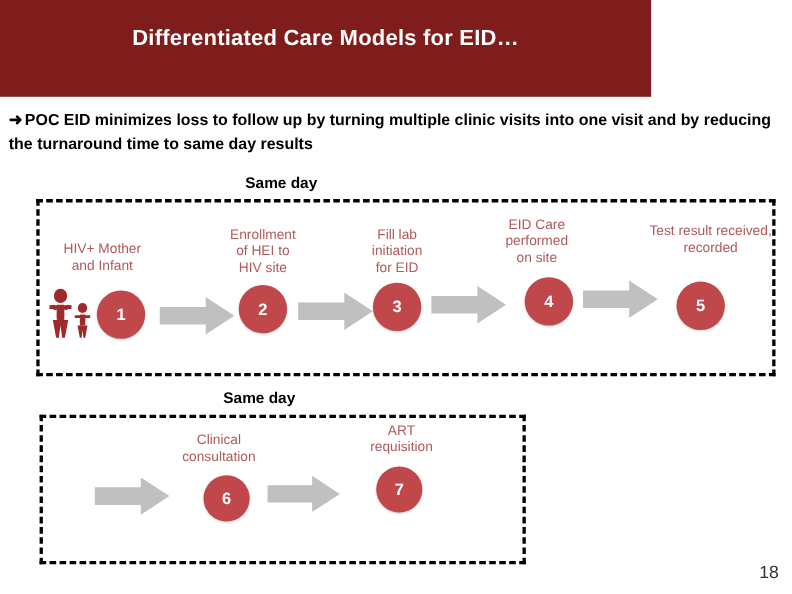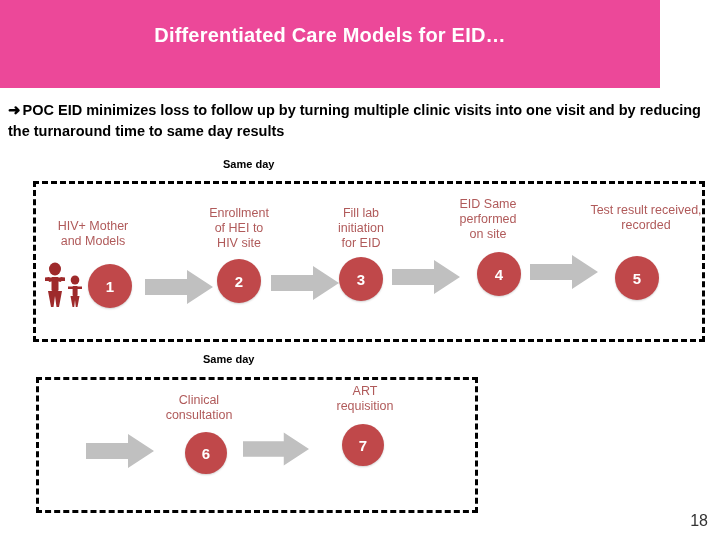--- a/index.html
+++ b/index.html
@@ -14,23 +14,23 @@
     overflow: hidden;
     font-family: "Liberation Sans", sans-serif;
     -webkit-font-smoothing: antialiased;
   }
 
   
   .title-banner {
     position: absolute;
     left: 0;
     top: 0;
-    width: 660px;
+    width: 592px;
     height: 88px;
-    background: #ec4899;
+    background: #7f1d1d;
     display: flex;
     align-items: center;
     justify-content: center;
   }
   .title-text {
     color: #ffffff;
     font-size: 20px;
     font-weight: bold;
     letter-spacing: 0.2px;
     text-align: center;
@@ -51,21 +51,21 @@
   .bullet-arrow {
     font-size: 15px;
     font-weight: bold;
     color: #000000;
     padding-right: 2px;
   }
 
   
   .sameday-label {
     position: absolute;
-    font-size: 11px;
+    font-size: 14px;
     font-weight: bold;
     color: #000000;
     background: #ffffff;
     padding: 0 5px;
     z-index: 5;
     white-space: nowrap;
   }
   .sameday-1 { left: 218px; top: 158px; }
   .sameday-2 { left: 198px; top: 353px; }
 
@@ -161,21 +161,21 @@
       <polygon points="25,16 21,15 17,19 20.5,20"></polygon>
       <ellipse cx="35" cy="18" rx="4.3" ry="4.6"></ellipse>
       <rect x="32.6" y="24" width="5" height="10" rx="0.8"></rect>
       <polygon points="28,24.5 42,24.5 42,27 28,27"></polygon>
       <polygon points="30.5,34 39.5,34 37.5,45 35.8,45 35,38 34.2,45 32.5,45"></polygon>
     </g>
   </svg>
 </div>
 
 <div class="step-label" style="left:34px; top:219px; width:118px;">HIV+ Mother
-and Models</div>
+and Infant</div>
 <div class="step-circle" style="left:88px; top:264px; width:44px; height:44px;">1</div>
 
 <div class="block-arrow" style="left:145px; top:268px;">
   <svg width="68" height="38" viewBox="0 0 68 38">
       <polygon points="0,11 42,11 42,2 68,19 42,36 42,27 0,27" fill="#c0c0c0"></polygon>
     </svg>
 </div>
 
 <div class="step-label" style="left:180px; top:206px; width:118px;">Enrollment
 of HEI to
@@ -192,21 +192,21 @@
 initiation
 for EID</div>
 <div class="step-circle" style="left:339px; top:257px; width:44px; height:44px;">3</div>
 
 <div class="block-arrow" style="left:392px; top:258px;">
   <svg width="68" height="38" viewBox="0 0 68 38">
       <polygon points="0,11 42,11 42,2 68,19 42,36 42,27 0,27" fill="#c0c0c0"></polygon>
     </svg>
 </div>
 
-<div class="step-label" style="left:432px; top:197px; width:112px;">EID Same
+<div class="step-label" style="left:432px; top:197px; width:112px;">EID Care
 performed
 on site</div>
 <div class="step-circle" style="left:477px; top:252px; width:44px; height:44px;">4</div>
 
 <div class="block-arrow" style="left:530px; top:253px;">
   <svg width="68" height="38" viewBox="0 0 68 38">
       <polygon points="0,11 42,11 42,2 68,19 42,36 42,27 0,27" fill="#c0c0c0"></polygon>
     </svg>
 </div>
 

